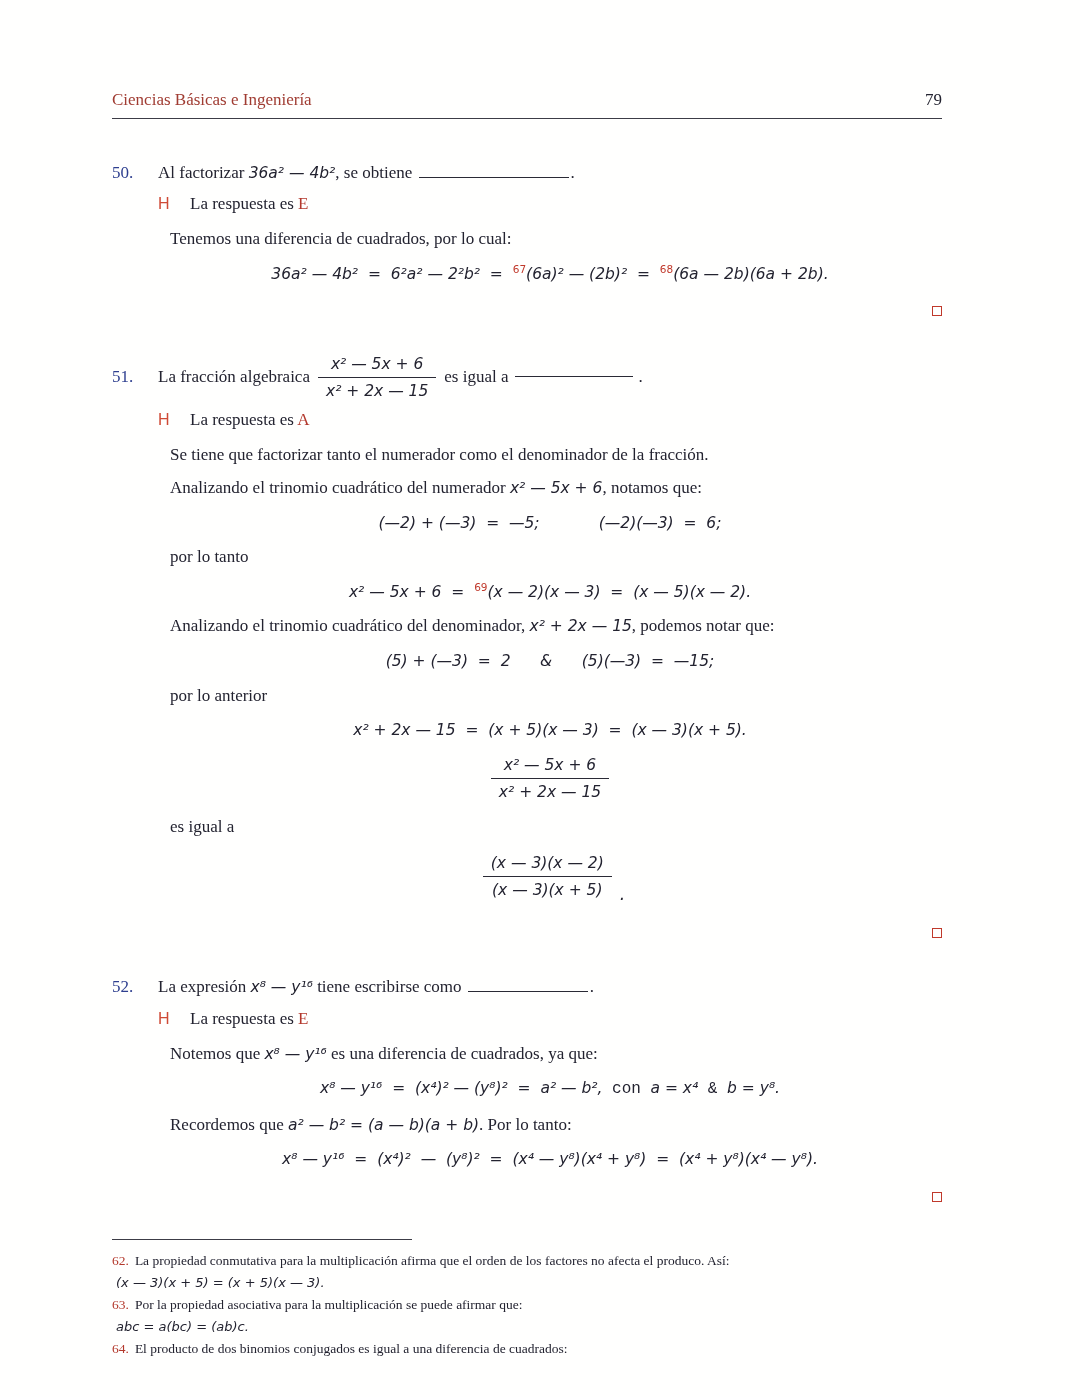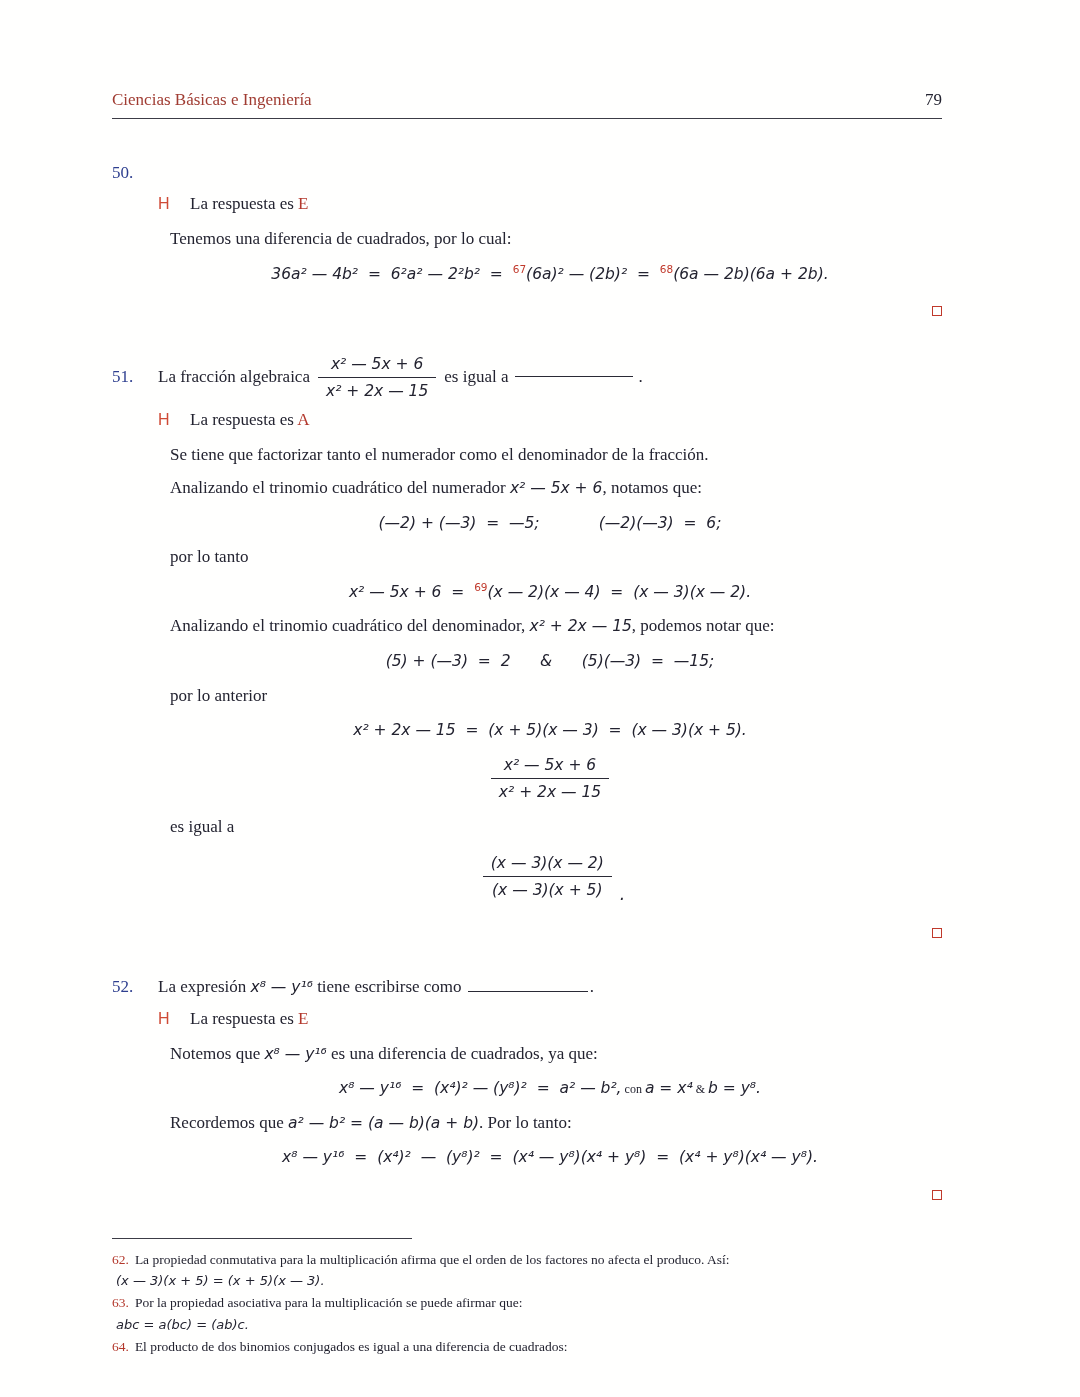--- a/index.html
+++ b/index.html
@@ -28,21 +28,21 @@
     border-bottom: 1.3px solid #2a2a35; vertical-align: 4px; margin: 0 6px; }
 
   .ans-line { margin: 7px 0 10px; }
   .hmark { color: #cf4a36; font-family: "Liberation Sans", sans-serif;
     display: inline-block; width: 22px; margin-right: 10px; font-size: 16px; }
   .ansletter { color: #b3382c; }
 
   .body-p { margin: 9px 12px; }
   .eq { text-align: center; font-family: "DejaVu Sans", sans-serif; font-style: italic;
     font-size: 15.5px; margin: 11px 0; white-space: pre-wrap; }
-  .eq .up { font-style: normal; font-family: Liberation Serif, serif; font-size: 12px; }
+  .eq .up { font-style: normal; font-family: Liberation Mono, monospace; font-size: 16px; }
   sup.ref { color: #c0392b; font-size: 10.5px; font-style: normal; line-height: 0;
     font-family: "DejaVu Sans", sans-serif; }
 
   .frac { display: inline-block; vertical-align: middle; text-align: center;
     font-family: "DejaVu Sans", sans-serif; font-style: italic; font-size: 15.5px;
     line-height: 1.3; margin: 0 8px; }
   .frac .fnum { display: block; border-bottom: 1.4px solid #2a2a35; padding: 0 8px 3px; }
   .frac .fden { display: block; padding: 3px 8px 0; }
   .eq-center { text-align: center; margin: 13px 0; }
   .enddot { display: inline-block; vertical-align: -20px;
@@ -65,20 +65,21 @@
   <div class="header">
     <span class="header-title">Ciencias Básicas e Ingeniería</span>
     <span class="header-page">79</span>
   </div>
 
   <div class="content">
 
     <section class="item">
       <div class="q-line">
         <span class="qnum">50.</span>
+        <span class="q-body"><span>Al factorizar </span><span class="m">36a² — 4b²</span><span>, se obtiene </span><span class="blank"></span><span>.</span></span>
       </div>
       <div class="ans-line">
         <span class="hmark">H</span><span>La respuesta es </span><span class="ansletter">E</span>
       </div>
       <p class="body-p">Tenemos una diferencia de cuadrados, por lo cual:</p>
       <div class="eq"><span>36a² — 4b²  =  6²a² — 2²b²  =  </span><sup class="ref">67</sup><span>(6a)² — (2b)²  =  </span><sup class="ref">68</sup><span>(6a — 2b)(6a + 2b).</span></div>
       <div class="qed-row"><span class="qed"></span></div>
     </section>
 
     <section class="item">
@@ -86,21 +87,21 @@
         <span class="qnum">51.</span>
         <span class="q-body"><span>La fracción algebraica</span><span class="frac"><span class="fnum">x² — 5x + 6</span><span class="fden">x² + 2x — 15</span></span><span>es igual a</span><span class="blank-mid"></span><span>.</span></span>
       </div>
       <div class="ans-line">
         <span class="hmark">H</span><span>La respuesta es </span><span class="ansletter">A</span>
       </div>
       <p class="body-p">Se tiene que factorizar tanto el numerador como el denominador de la fracción.</p>
       <p class="body-p"><span>Analizando el trinomio cuadrático del numerador </span><span class="m">x² — 5x + 6</span><span>, notamos que:</span></p>
       <div class="eq">(—2) + (—3)  =  —5;            (—2)(—3)  =  6;</div>
       <p class="body-p">por lo tanto</p>
-      <div class="eq"><span>x² — 5x + 6  =  </span><sup class="ref">69</sup><span>(x — 2)(x — 4)  =  (x — 3)(x — 2).</span></div>
+      <div class="eq"><span>x² — 5x + 6  =  </span><sup class="ref">69</sup><span>(x — 2)(x — 3)  =  (x — 5)(x — 2).</span></div>
       <p class="body-p"><span>Analizando el trinomio cuadrático del denominador, </span><span class="m">x² + 2x — 15</span><span>, podemos notar que:</span></p>
       <div class="eq">(5) + (—3)  =  2      &amp;      (5)(—3)  =  —15;</div>
       <p class="body-p">por lo anterior</p>
       <div class="eq">x² + 2x — 15  =  (x + 5)(x — 3)  =  (x — 3)(x + 5).</div>
       <div class="eq-center"><span class="frac"><span class="fnum">x² — 5x + 6</span><span class="fden">x² + 2x — 15</span></span></div>
       <p class="body-p">es igual a</p>
       <div class="eq-center"><span class="frac"><span class="fnum">(x — 3)(x — 2)</span><span class="fden">(x — 3)(x + 5)</span></span><span class="enddot">.</span></div>
       <div class="qed-row"><span class="qed"></span></div>
     </section>
 

